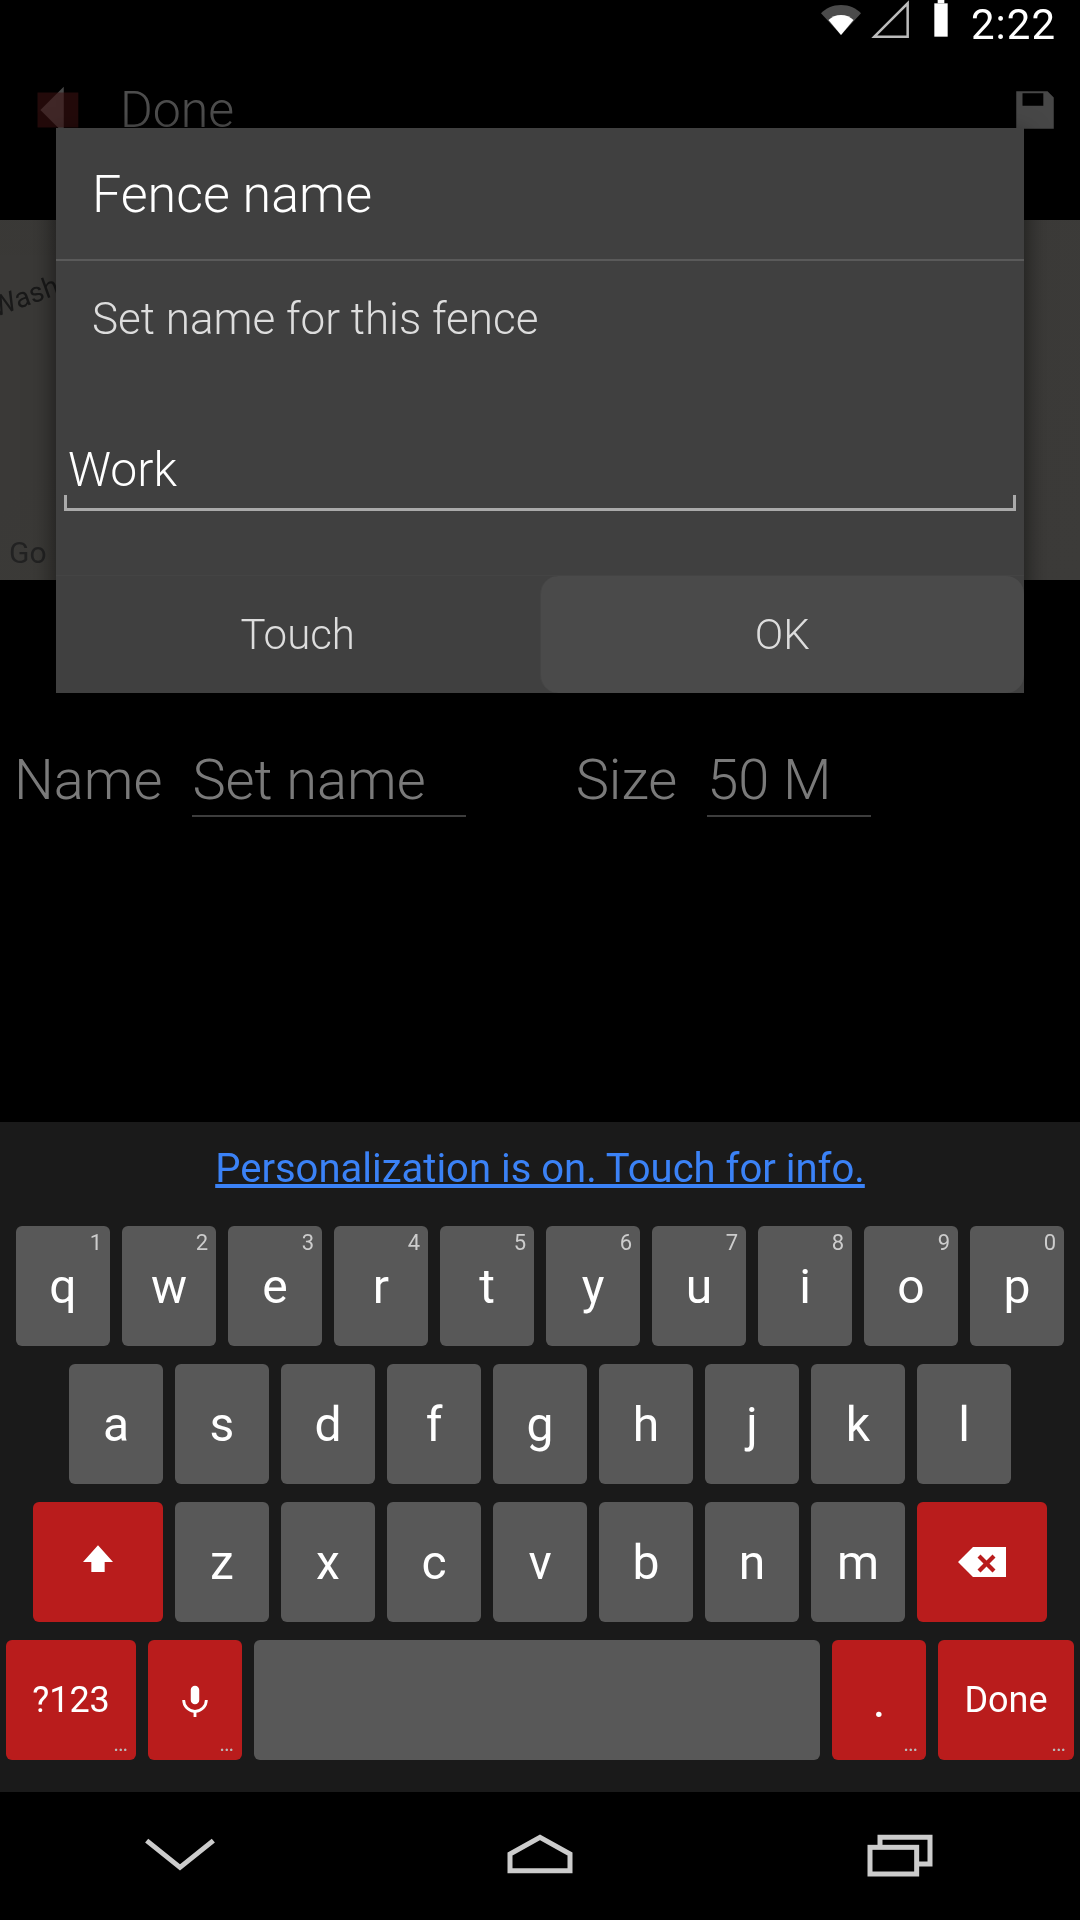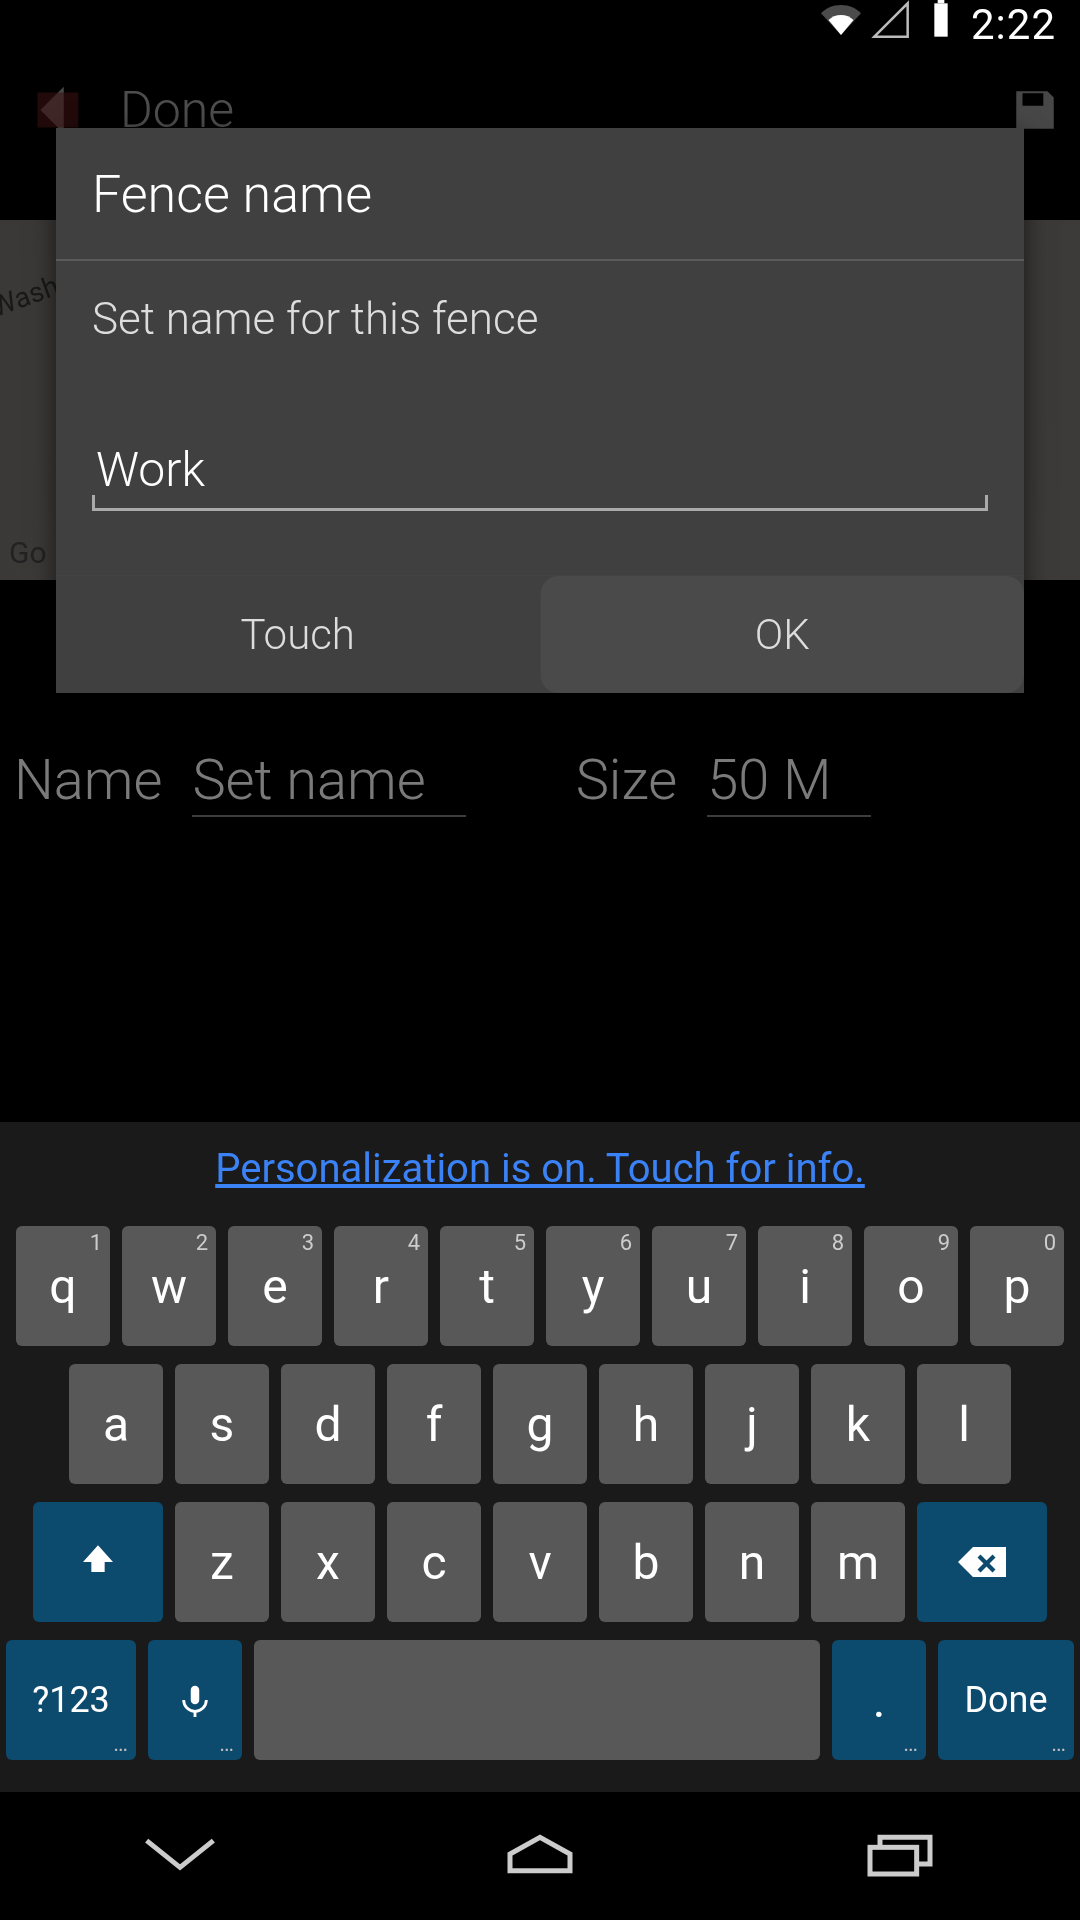--- a/index.html
+++ b/index.html
@@ -25,37 +25,37 @@
 .fieldrow { position:absolute; top:680px; left:0; right:0; height:80px; display:flex; align-items:center; gap:30px; padding:0 14px; opacity:.6; }
 .fieldrow span { color:#ccc; font-size:56px; font-weight:300; }
 .fieldrow .underline { position:relative; }
 .fieldrow .underline::after { content:""; position:absolute; left:0; right:-40px; bottom:-4px; height:2px; background:#666; }
 
 
 .dialog { position:absolute; top:128px; left:56px; right:56px; background:#404040; z-index:50; box-shadow:0 8px 24px rgba(0,0,0,.6); }
 .dialog .dtitle { color:#fff; font-size:52px; font-weight:300; padding:36px 36px 34px; }
 .dialog .dsep { height:2px; background:#5a5a5a; margin:0 0 0; }
 .dialog .dmsg { color:#ddd; font-size:44px; font-weight:300; padding:32px 36px 90px; }
-.dialog .inputwrap { margin:0 36px 36px; position:relative; }
+.dialog .inputwrap { margin:0 8px 36px; position:relative; }
 .dialog input { width:100%; background:transparent; border:none; border-bottom:3px solid #aaa; color:#fff; font-size:48px; padding:6px 4px 10px; outline:none; font-weight:300; }
 .dialog .inputwrap::before,.dialog .inputwrap::after { content:""; position:absolute; bottom:0; width:3px; height:16px; background:#aaa; }
 .dialog .inputwrap::before{ left:0; } .dialog .inputwrap::after{ right:0; }
 .dialog .btns { display:flex; border-top:1px solid #444; }
 .dialog .btns button { flex:1; background:transparent; border:none; color:#ddd; font-size:42px; padding:34px 0; font-weight:300; }
 .dialog .btns button:last-child { background:#4a4a4a; border-left:1px solid #444;border-radius:18px; }
 .dialog .spacer25 { height:28px; }
 
 
 .kbregion { position:absolute; bottom:128px; left:0; right:0; }
 .sugg { height:92px; display:flex; align-items:center; justify-content:center; color:#3b82f6; font-size:40px; background:#1a1a1a;text-decoration:underline; }
 .kb { background:#1a1a1a; padding:12px 6px 14px; }
 .krow { display:flex; gap:12px; margin-bottom:18px; justify-content:center; }
 .key { background:#585858; color:#fff; font-size:48px; width:94px; height:120px; border-radius:6px; display:flex; align-items:center; justify-content:center; position:relative; font-weight:400; }
 .key .hint { position:absolute; top:4px; right:8px; font-size:22px; color:#ccc; }
-.key.dark { background:#0c4a6e; }
+.key.dark { background:#b91c1c; }
 .key.shift { width:130px; }
 .key.bksp { width:130px; }
 .key.sym { width:130px; font-size:36px; }
 .key.mic { width:94px; }
 .key.space { flex:1; }
 .key.dot { width:94px; }
 .key.done { width:136px; font-size:36px; }
 .key .ell { position:absolute; right:8px; bottom:4px; font-size:22px; color:#bbb; }
 
 

